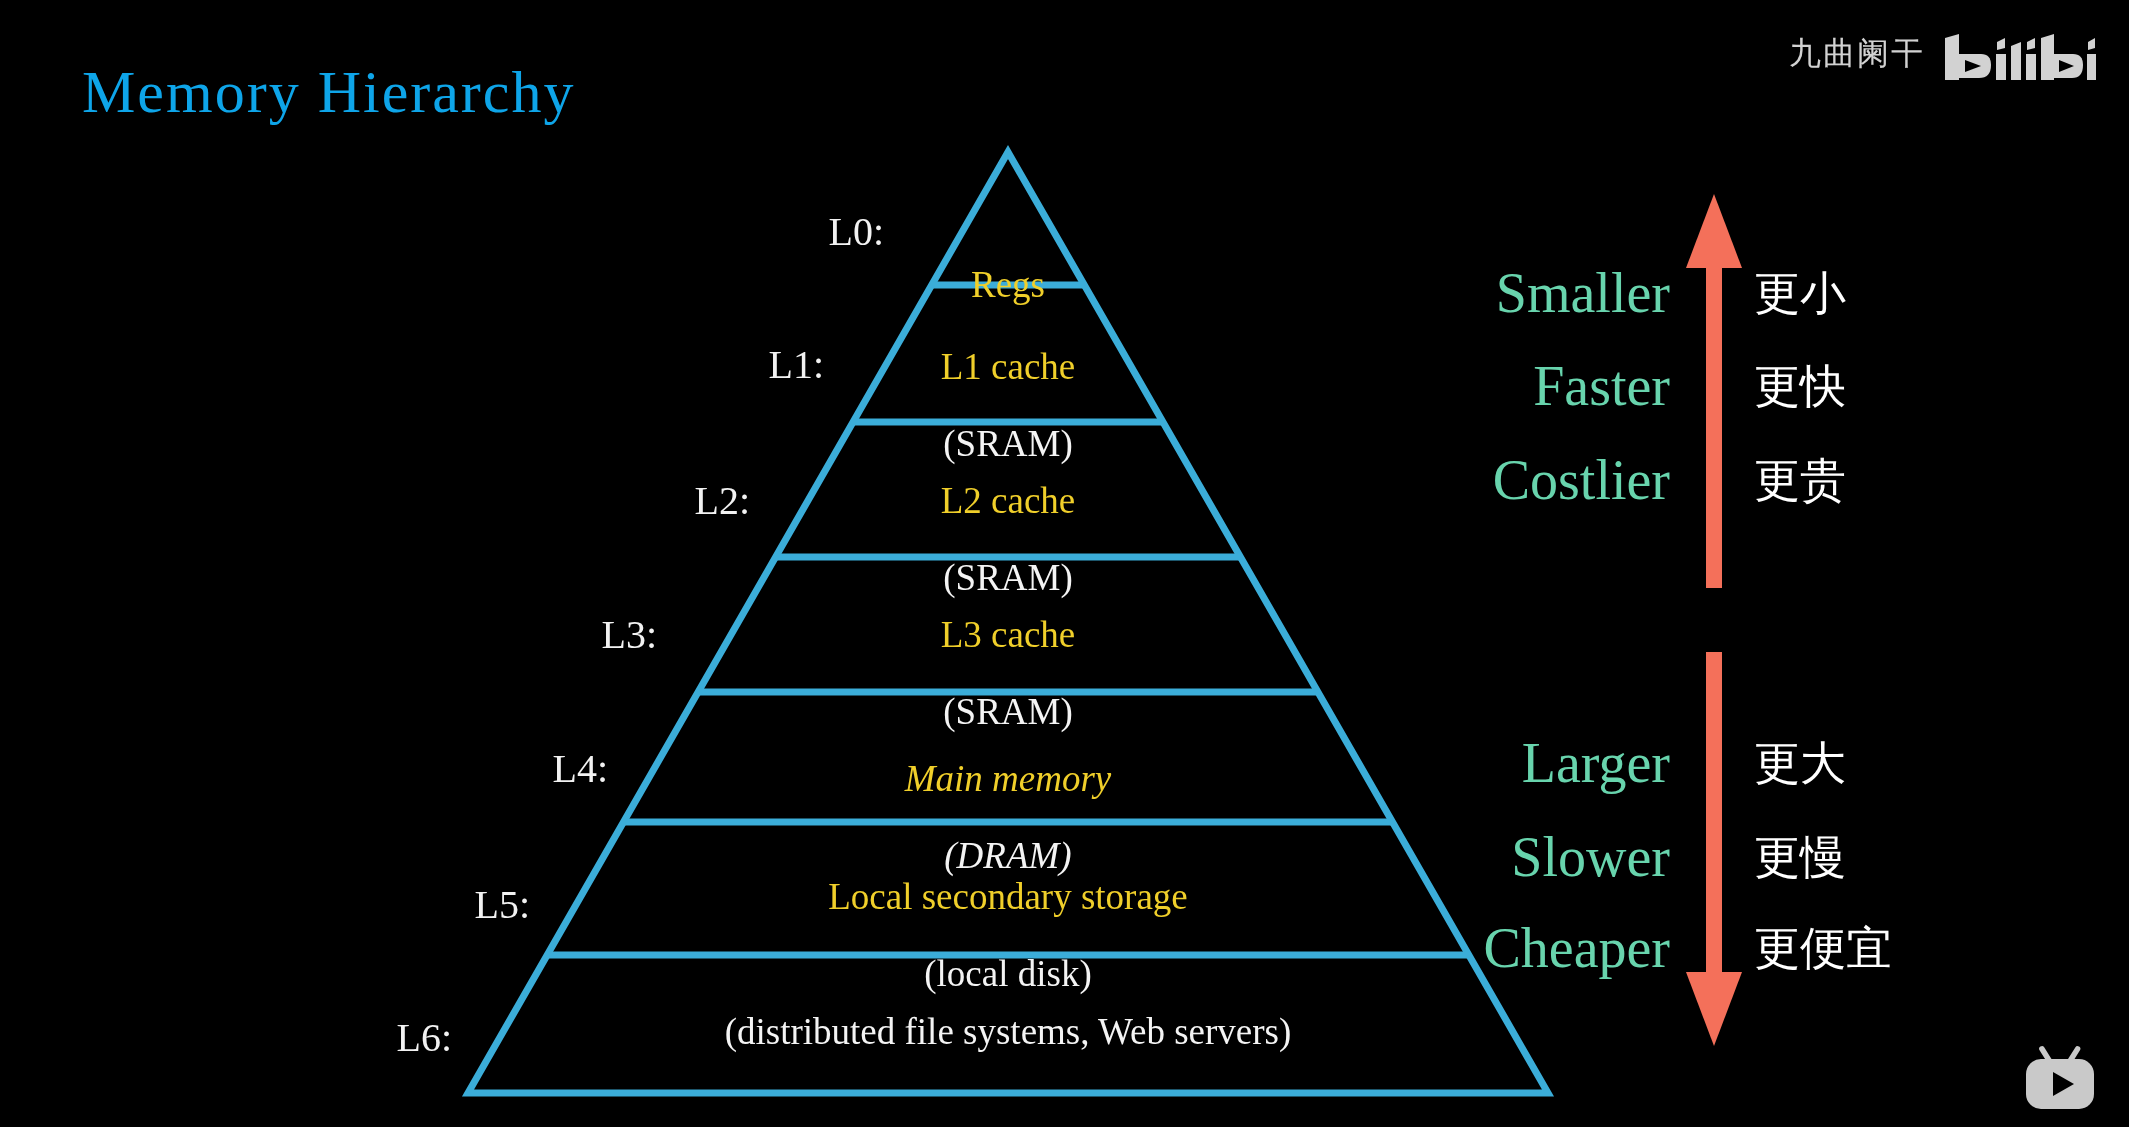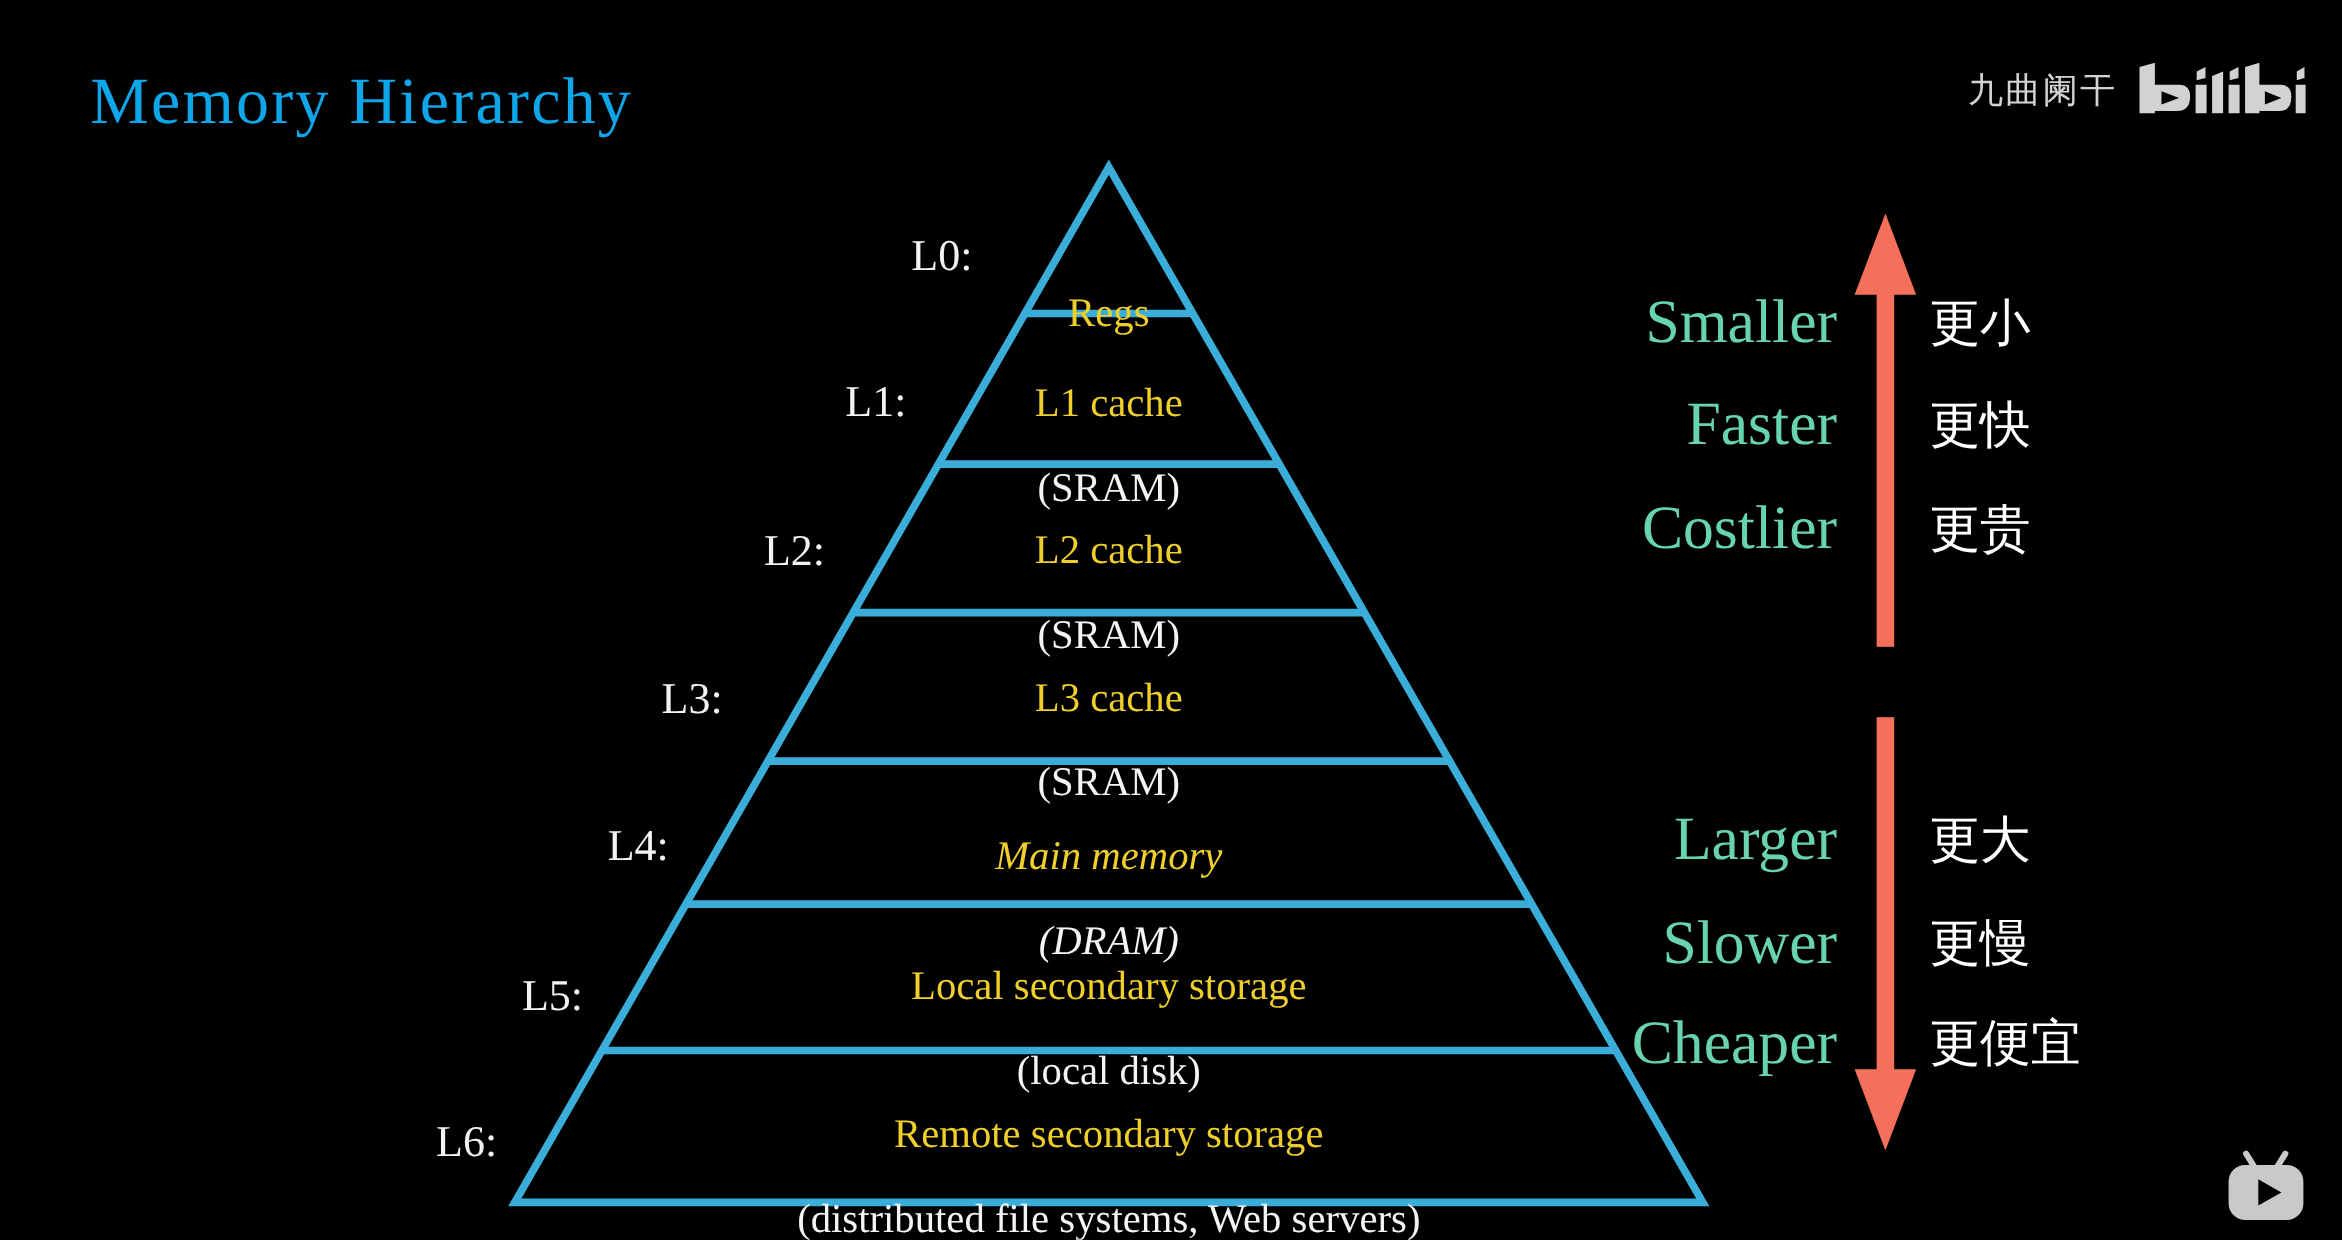--- a/index.html
+++ b/index.html
@@ -33,23 +33,22 @@
     line-height: 1.0;
     color: #0ea5e9;
     letter-spacing: 2px;
     white-space: pre;
   }
 
   
   #watermark {
     position: absolute;
     right: 28px;
-    top: 55px;
+    top: 32px;
     display: flex;
-    align-items: center;
     gap: 16px;
   }
   #wm-text {
     font-family: "DejaVu Sans", "Liberation Sans", sans-serif;
     font-size: 32px;
     color: #d2d2d2;
     letter-spacing: 2px;
     white-space: pre;
   }
   #wm-logo {
@@ -213,21 +212,20 @@
     <span class="level-primary">Main memory</span>
     <span class="level-secondary">(DRAM)</span>
   </div>
 
   <div class="level-text" style="left:708px; top:840px; width:600px;">
     <span class="level-primary">Local secondary storage</span>
     <span class="level-secondary">(local disk)</span>
   </div>
 
   <div class="level-text" style="left:628px; top:975px; width:760px;">
-    <span class="level-primary">Remote secondary storage</span>
     <span class="level-secondary">(distributed file systems, Web servers)</span>
   </div>
 
   <svg class="arrow-svg" style="left:1684px; top:190px;" width="60" height="400" viewBox="0 0 60 400" aria-hidden="true">
     <g fill="#f4705a">
       <polygon points="30,4 58,78 2,78"></polygon>
       <rect x="22" y="72" width="16" height="326"></rect>
     </g>
   </svg>
 

